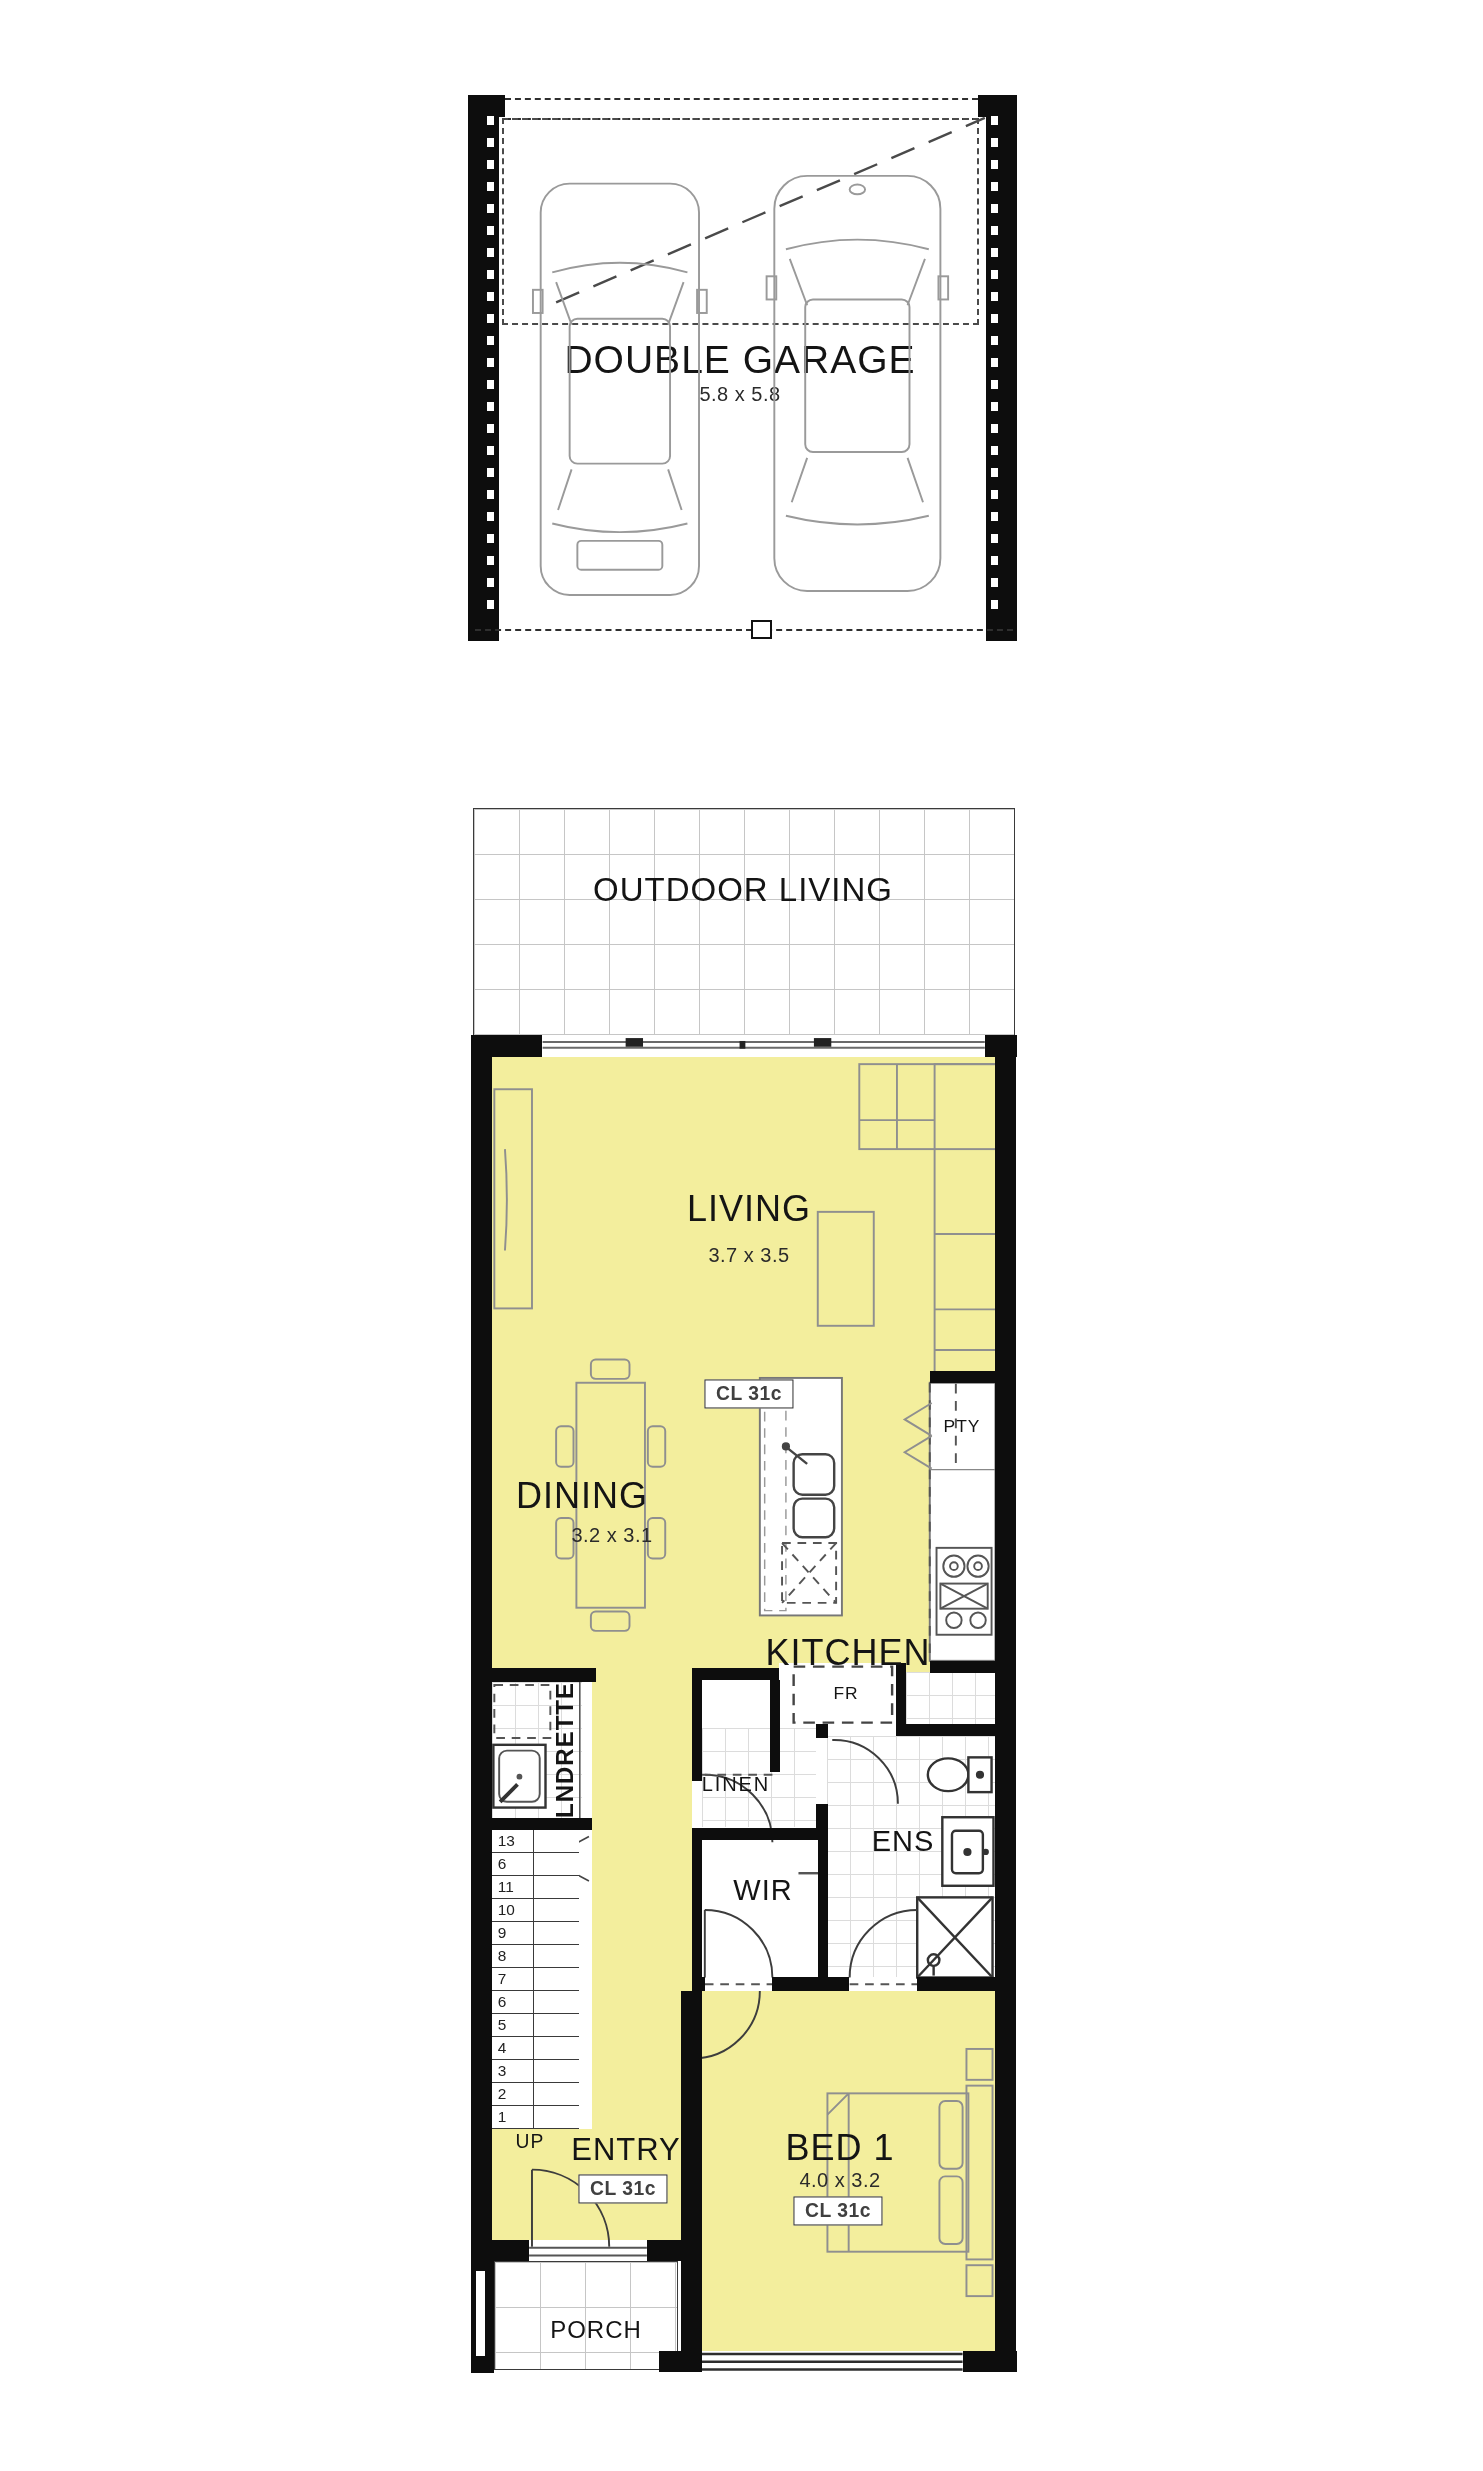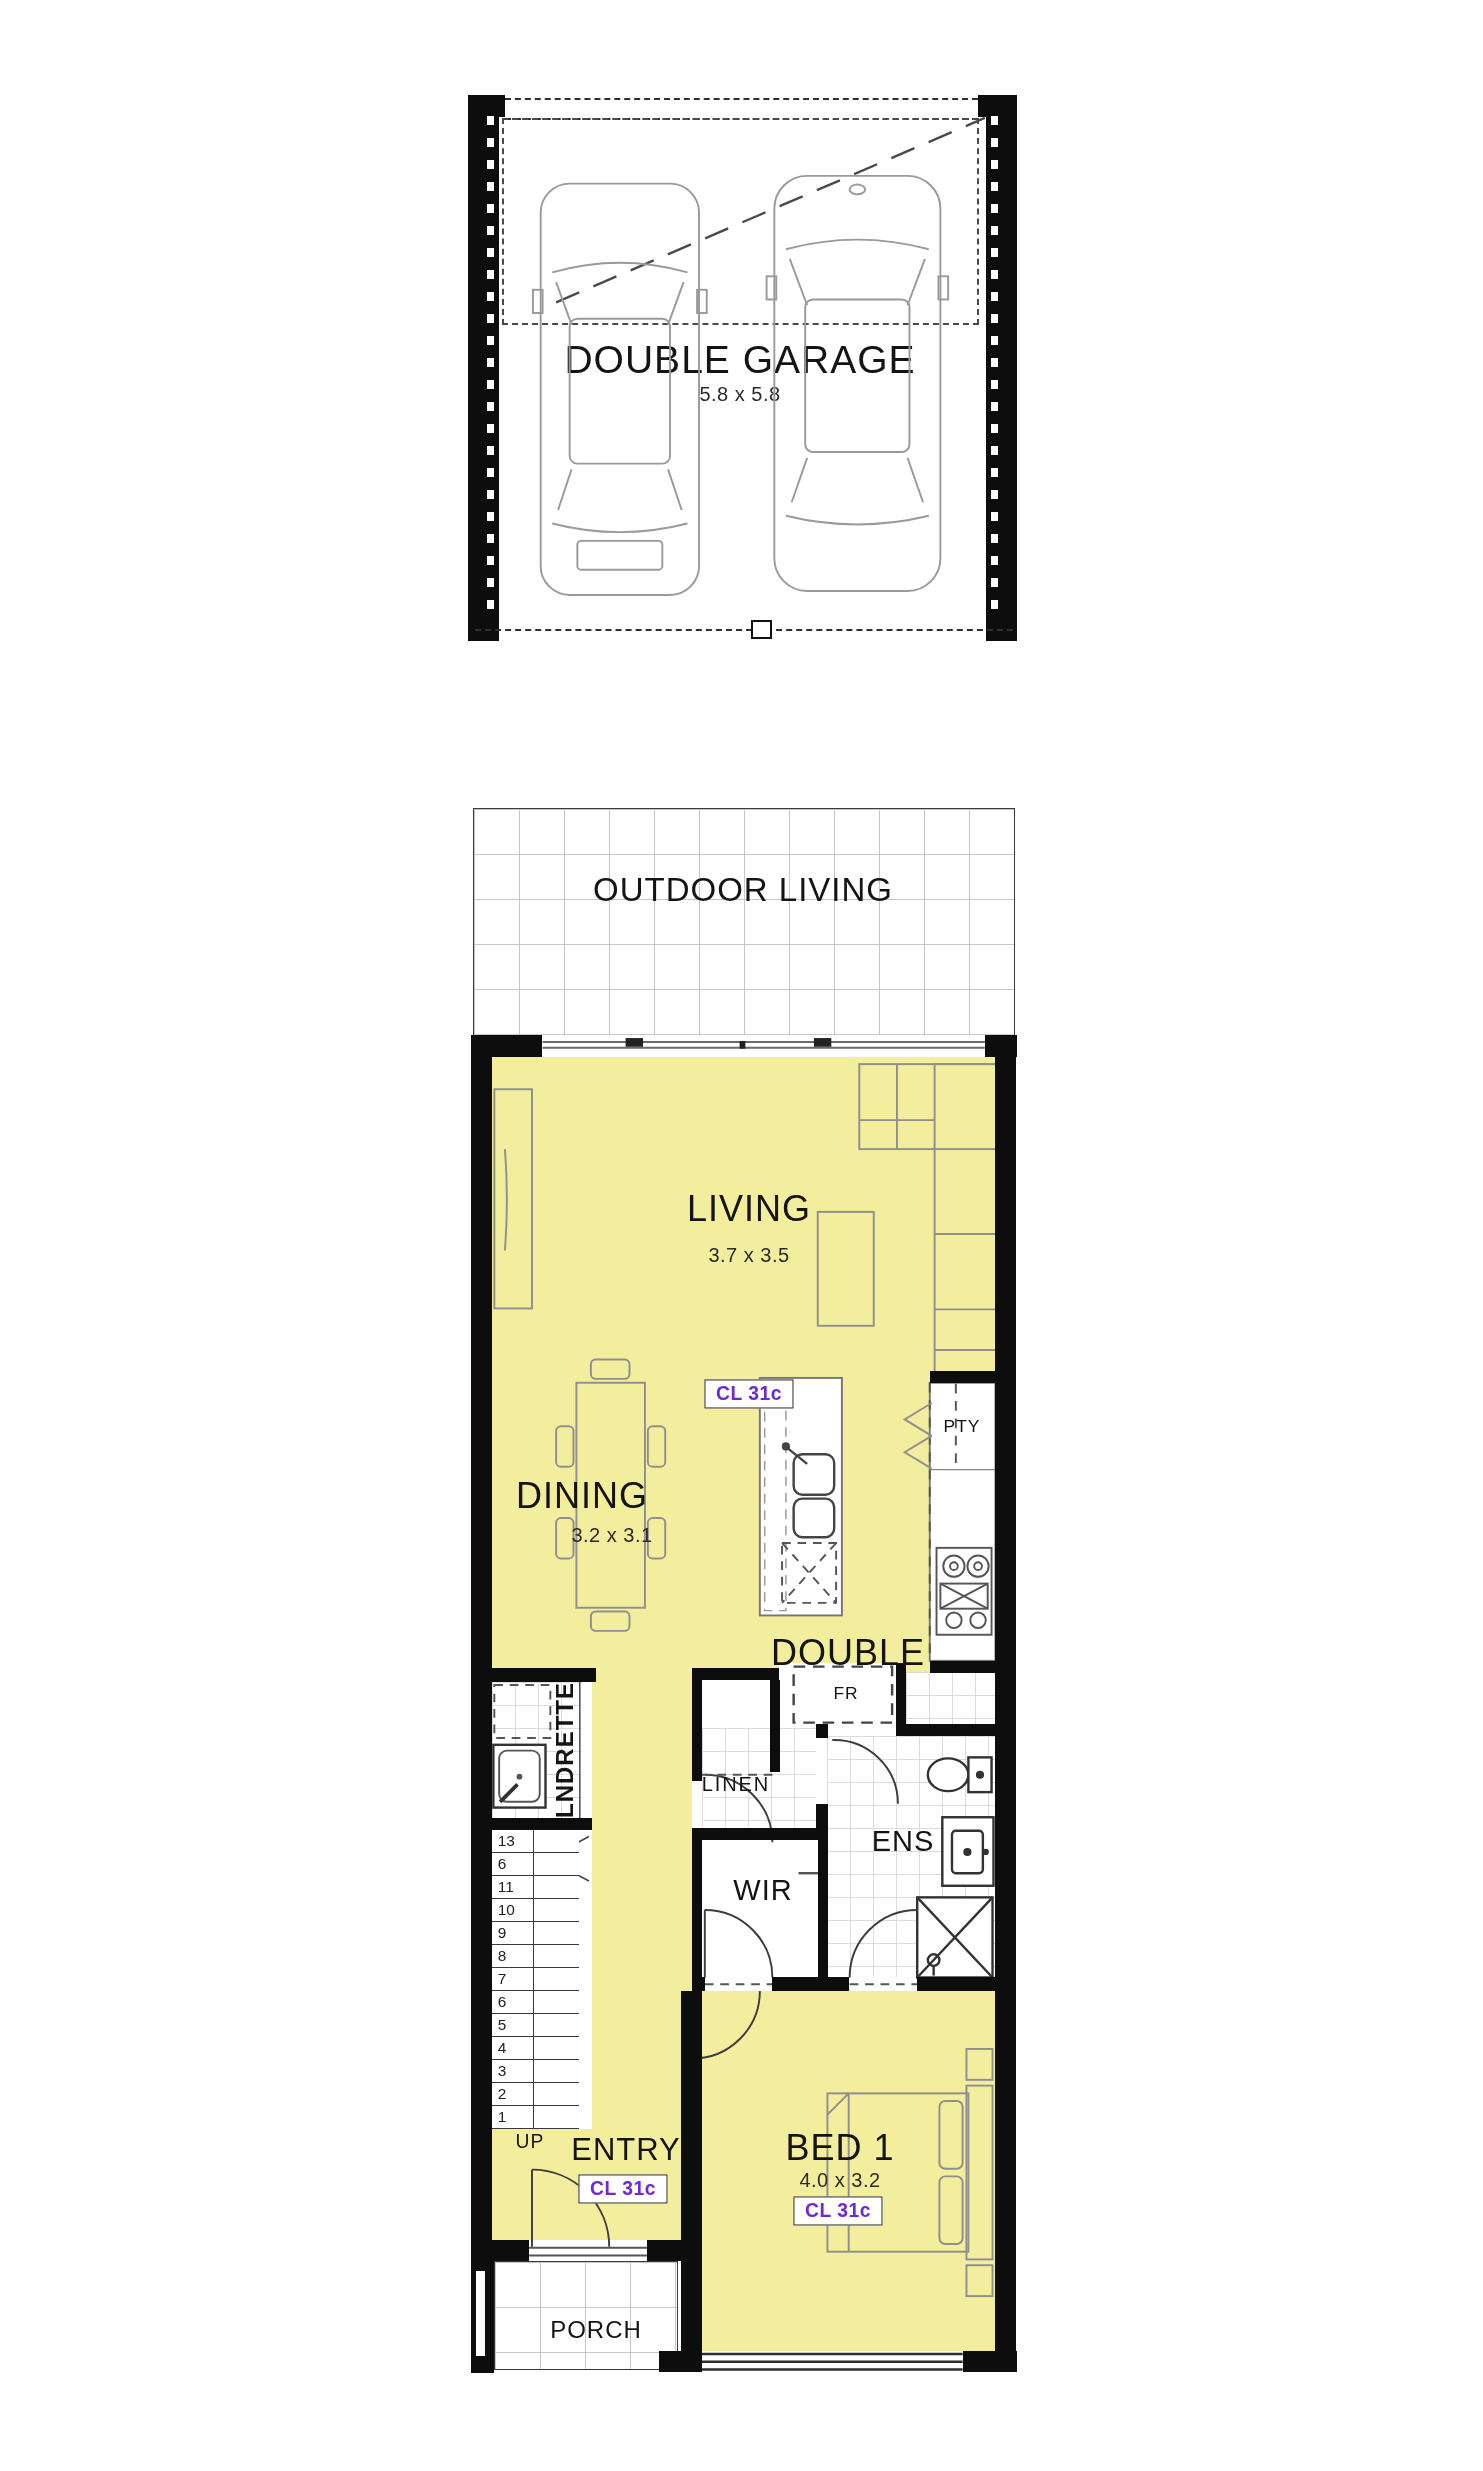--- a/index.html
+++ b/index.html
@@ -14,21 +14,21 @@
     background-size:45px 45px;}
   .tilessm{position:absolute;background-color:#fff;
     background-image:linear-gradient(#dcdcdc 1px,transparent 1px),linear-gradient(90deg,#dcdcdc 1px,transparent 1px);
     background-size:23px 23px;}
   .hatchv{position:absolute;width:6.8px;background:repeating-linear-gradient(180deg,#fff 0 8.7px,transparent 8.7px 22px);}
   .lbl{position:absolute;transform:translate(-50%,-50%);font-weight:400;color:#141414;
        letter-spacing:1px;white-space:nowrap;line-height:1;}
   .dim{position:absolute;transform:translate(-50%,-50%);font-weight:500;font-size:20px;
        letter-spacing:0.5px;color:#2b2b2b;white-space:nowrap;line-height:1;}
   .clbox{position:absolute;transform:translate(-50%,-50%);background:#fff;border:1.9px solid #2e2e2e;
-       font-size:19.3px;font-weight:600;color:#6d28d9;padding:3.9px 10.6px;letter-spacing:0.5px;white-space:nowrap;line-height:1;}
+       font-size:19.3px;font-weight:600;color:#404040;padding:3.9px 10.6px;letter-spacing:0.5px;white-space:nowrap;line-height:1;}
   .vlbl{position:absolute;transform:translate(-50%,-50%) rotate(-90deg);font-weight:700;color:#141414;
        letter-spacing:1px;white-space:nowrap;line-height:1;}
   .dashline{position:absolute;border-top:2.9px dashed #2f2f2f;height:0;}
   #stairs{position:absolute;left:492px;top:1830px;width:87px;height:299px;display:flex;flex-direction:column;background:#fff;}
   #stairs .tread{flex:1;border-bottom:1.5px solid #3a3a3a;display:flex;align-items:center;}
   #stairs .tread span{width:42px;border-right:1.5px solid #3a3a3a;font-size:15.4px;color:#222;
        padding-left:5.8px;height:100%;display:flex;align-items:center;box-sizing:border-box;}
   svg{position:absolute;left:0;top:0;}
 </style>
 </head>
@@ -326,21 +326,21 @@
       </div>
     </div>
 
   <div class="lbl" style="left:749px;top:1209px;font-size:36px">LIVING</div>
   <div class="dim" style="left:749px;top:1255px">3.7 x 3.5</div>
   <div class="clbox" style="left:749px;top:1394px">CL 31c</div>
 
   <div class="lbl" style="left:582px;top:1496px;font-size:36px">DINING</div>
   <div class="dim" style="left:612px;top:1535px">3.2 x 3.1</div>
 
-  <div class="lbl" style="left:848px;top:1653px;font-size:36px">DOUBLE</div>
+  <div class="lbl" style="left:848px;top:1653px;font-size:36px">KITCHEN</div>
   <div class="lbl" style="left:962px;top:1427px;font-size:17.4px">PTY</div>
   <div class="lbl" style="left:736px;top:1784px;font-size:20px;letter-spacing:1.9px">LINEN</div>
   <div class="lbl" style="left:846px;top:1694px;font-size:17.4px">FR</div>
   <div class="vlbl" style="left:565px;top:1750px;font-size:24px">LNDRETTE</div>
 
   <div class="lbl" style="left:903px;top:1841px;font-size:29px">ENS</div>
   <div class="lbl" style="left:763px;top:1890px;font-size:29px">WIR</div>
 
   <div class="lbl" style="left:530px;top:2142px;font-size:19.3px;font-weight:500">UP</div>
   <div class="lbl" style="left:626px;top:2149px;font-size:31px">ENTRY</div>

